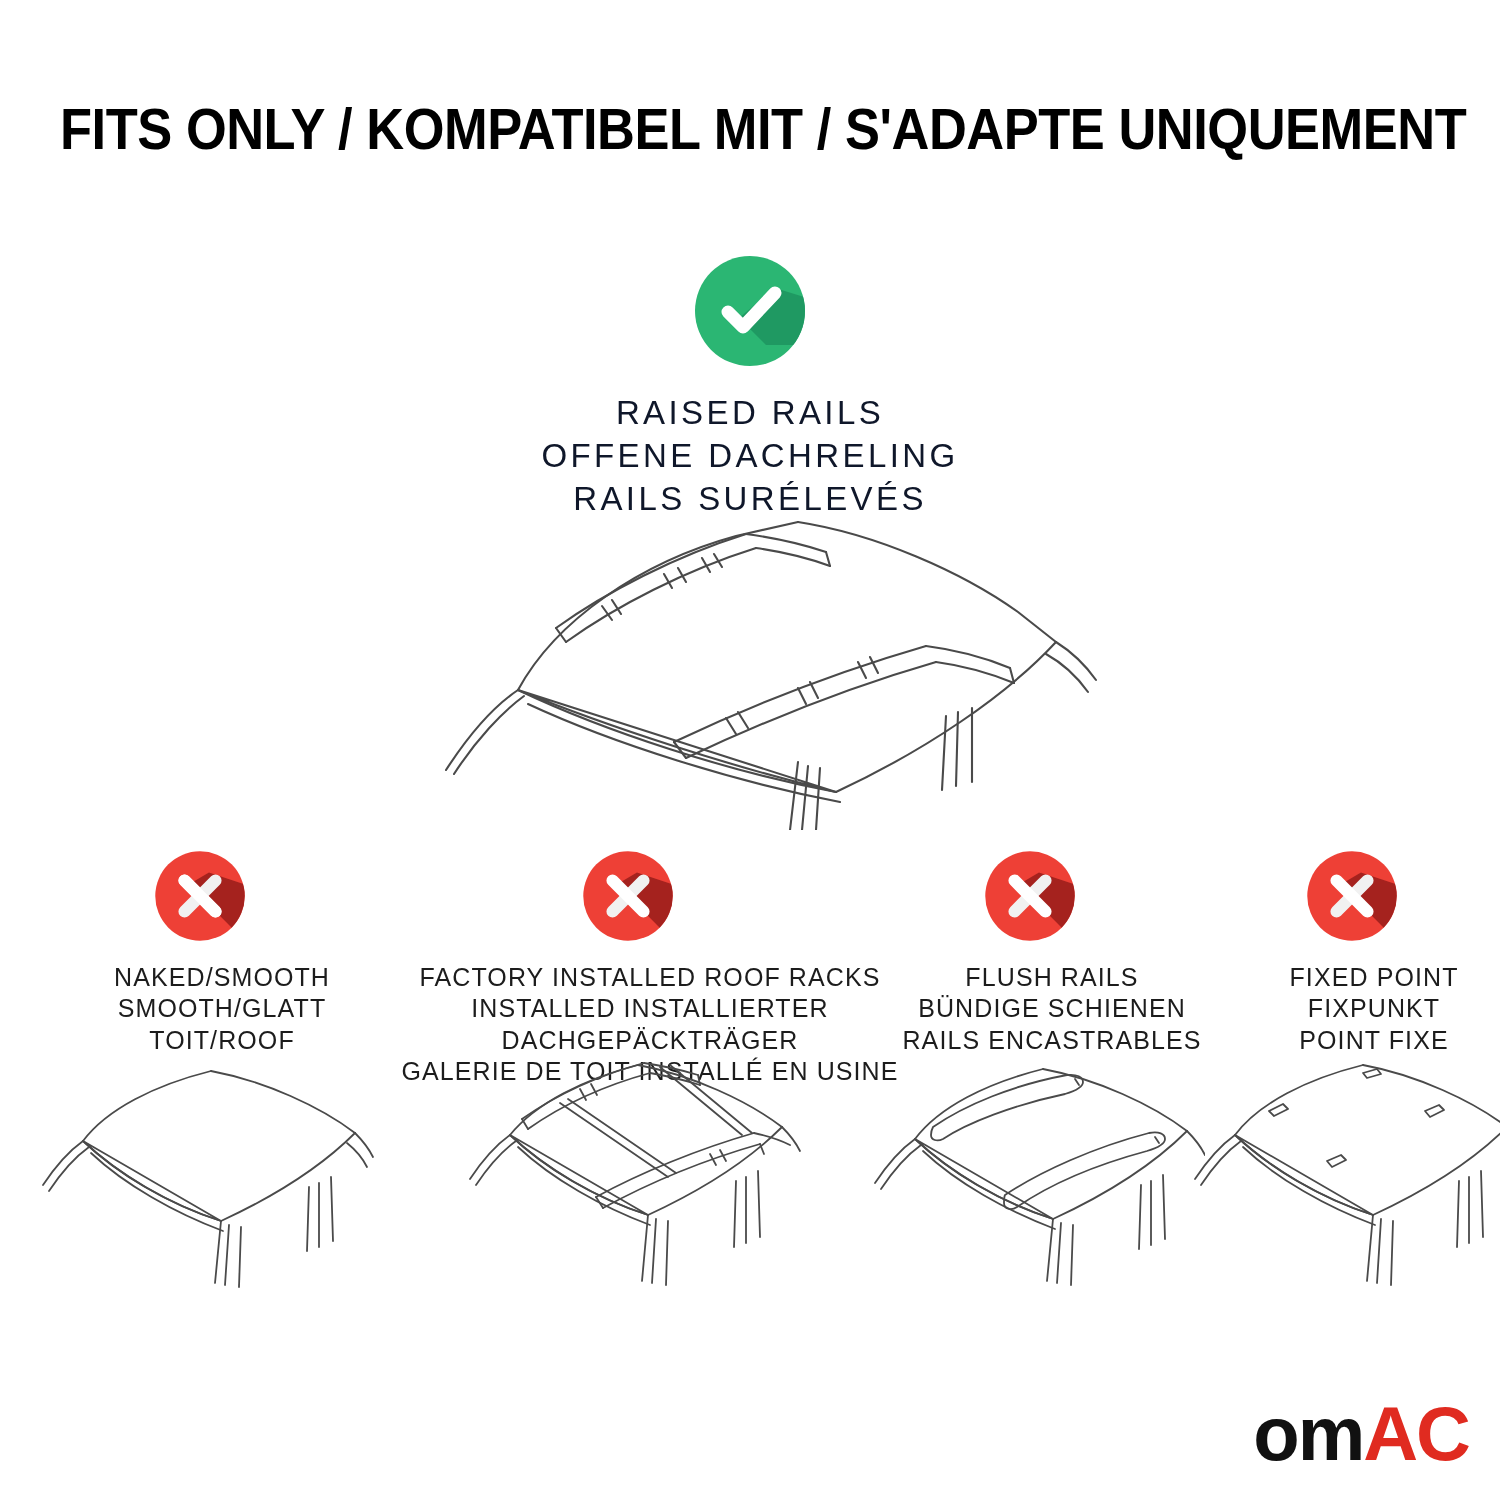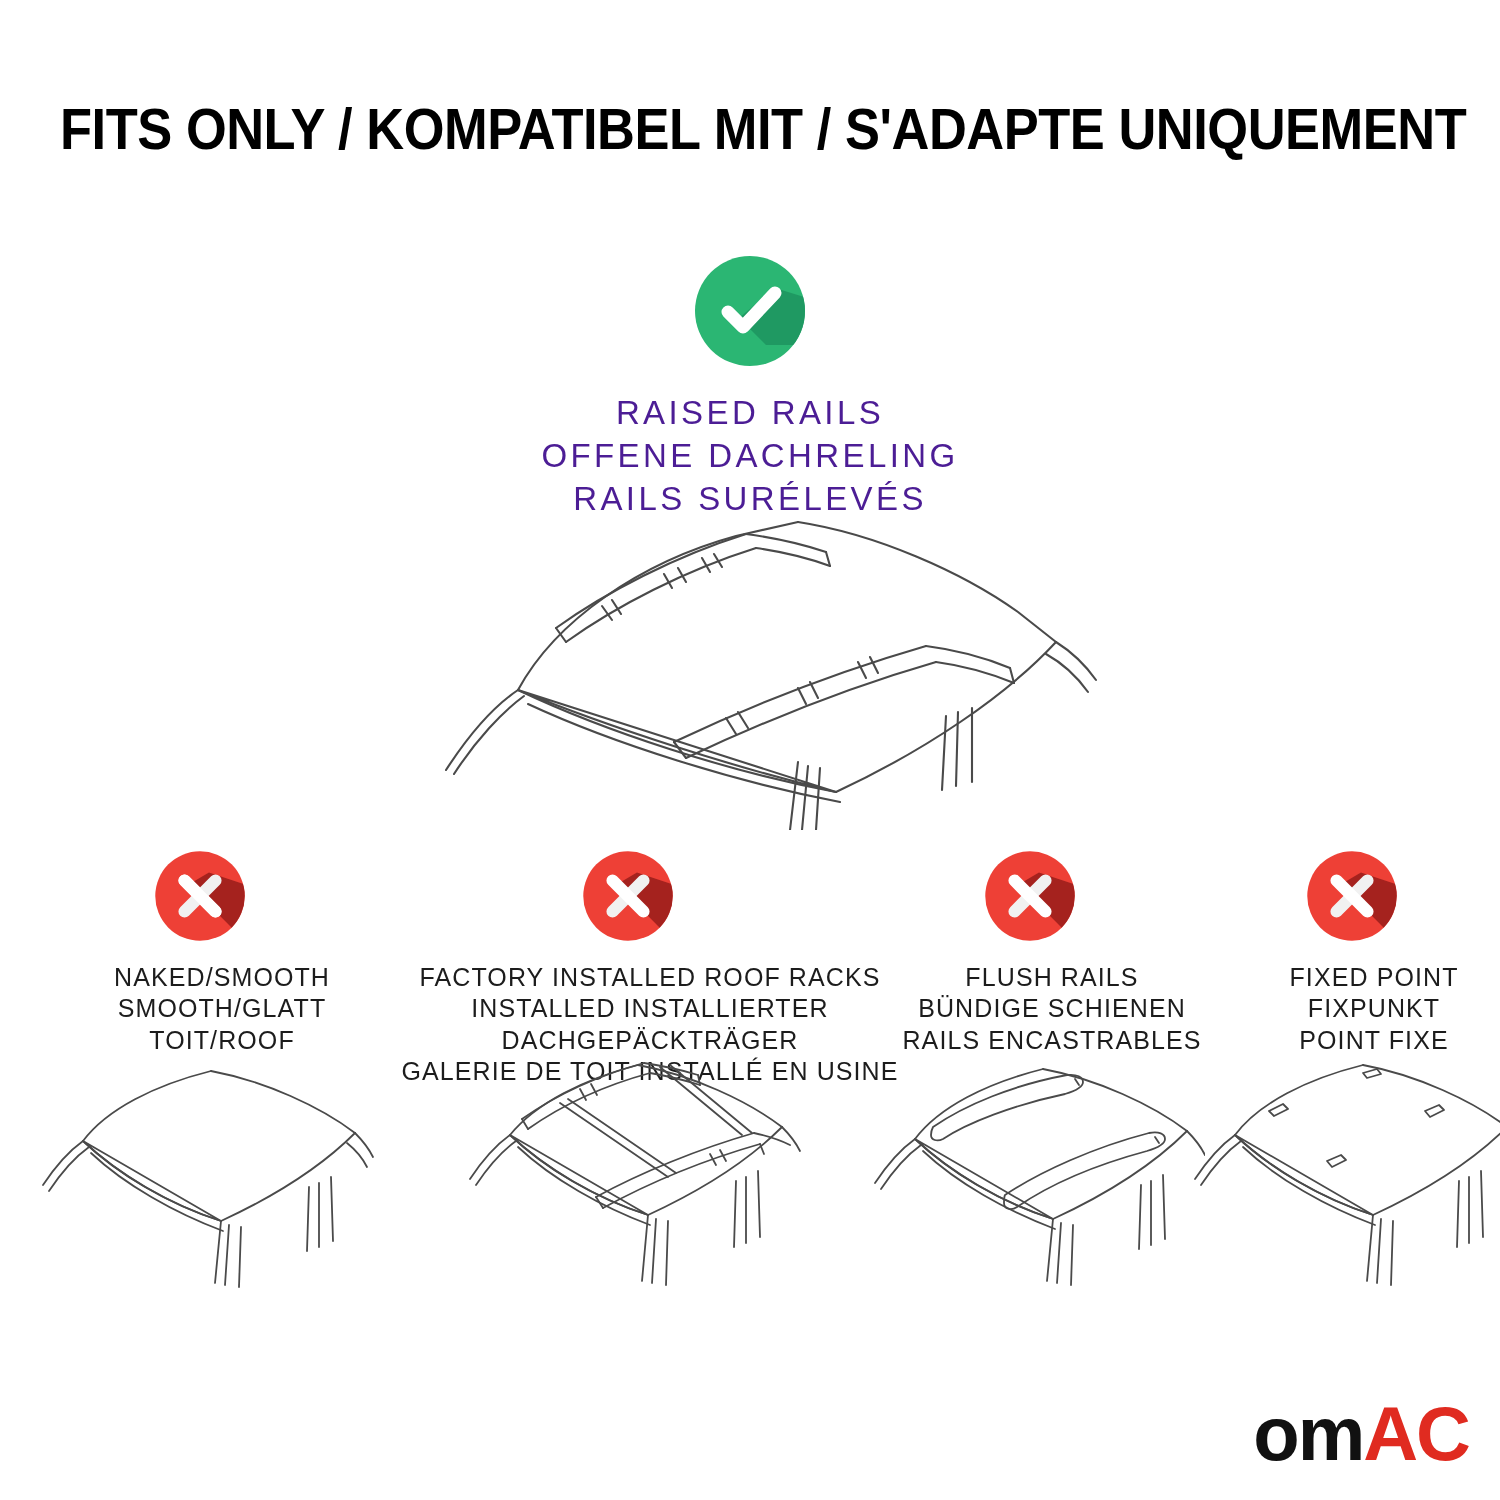--- a/index.html
+++ b/index.html
@@ -36,21 +36,21 @@
   }
   .badge-wrap{display:flex;justify-content:center;align-items:center;}
   .badge{display:block;}
 
   .good-labels{
     margin-top:22px;
     font-size:33px;
     letter-spacing:3.4px;
     line-height:1.30;
     font-weight:400;
-    color:#4c1d95;
+    color:#0f172a;
   }
   .good-labels div{white-space:nowrap;}
 
   .good-illustration{
     position:absolute;left:50%;top:500px;
     transform:translateX(-50%);
     width:700px;height:330px;
   }
 
   

